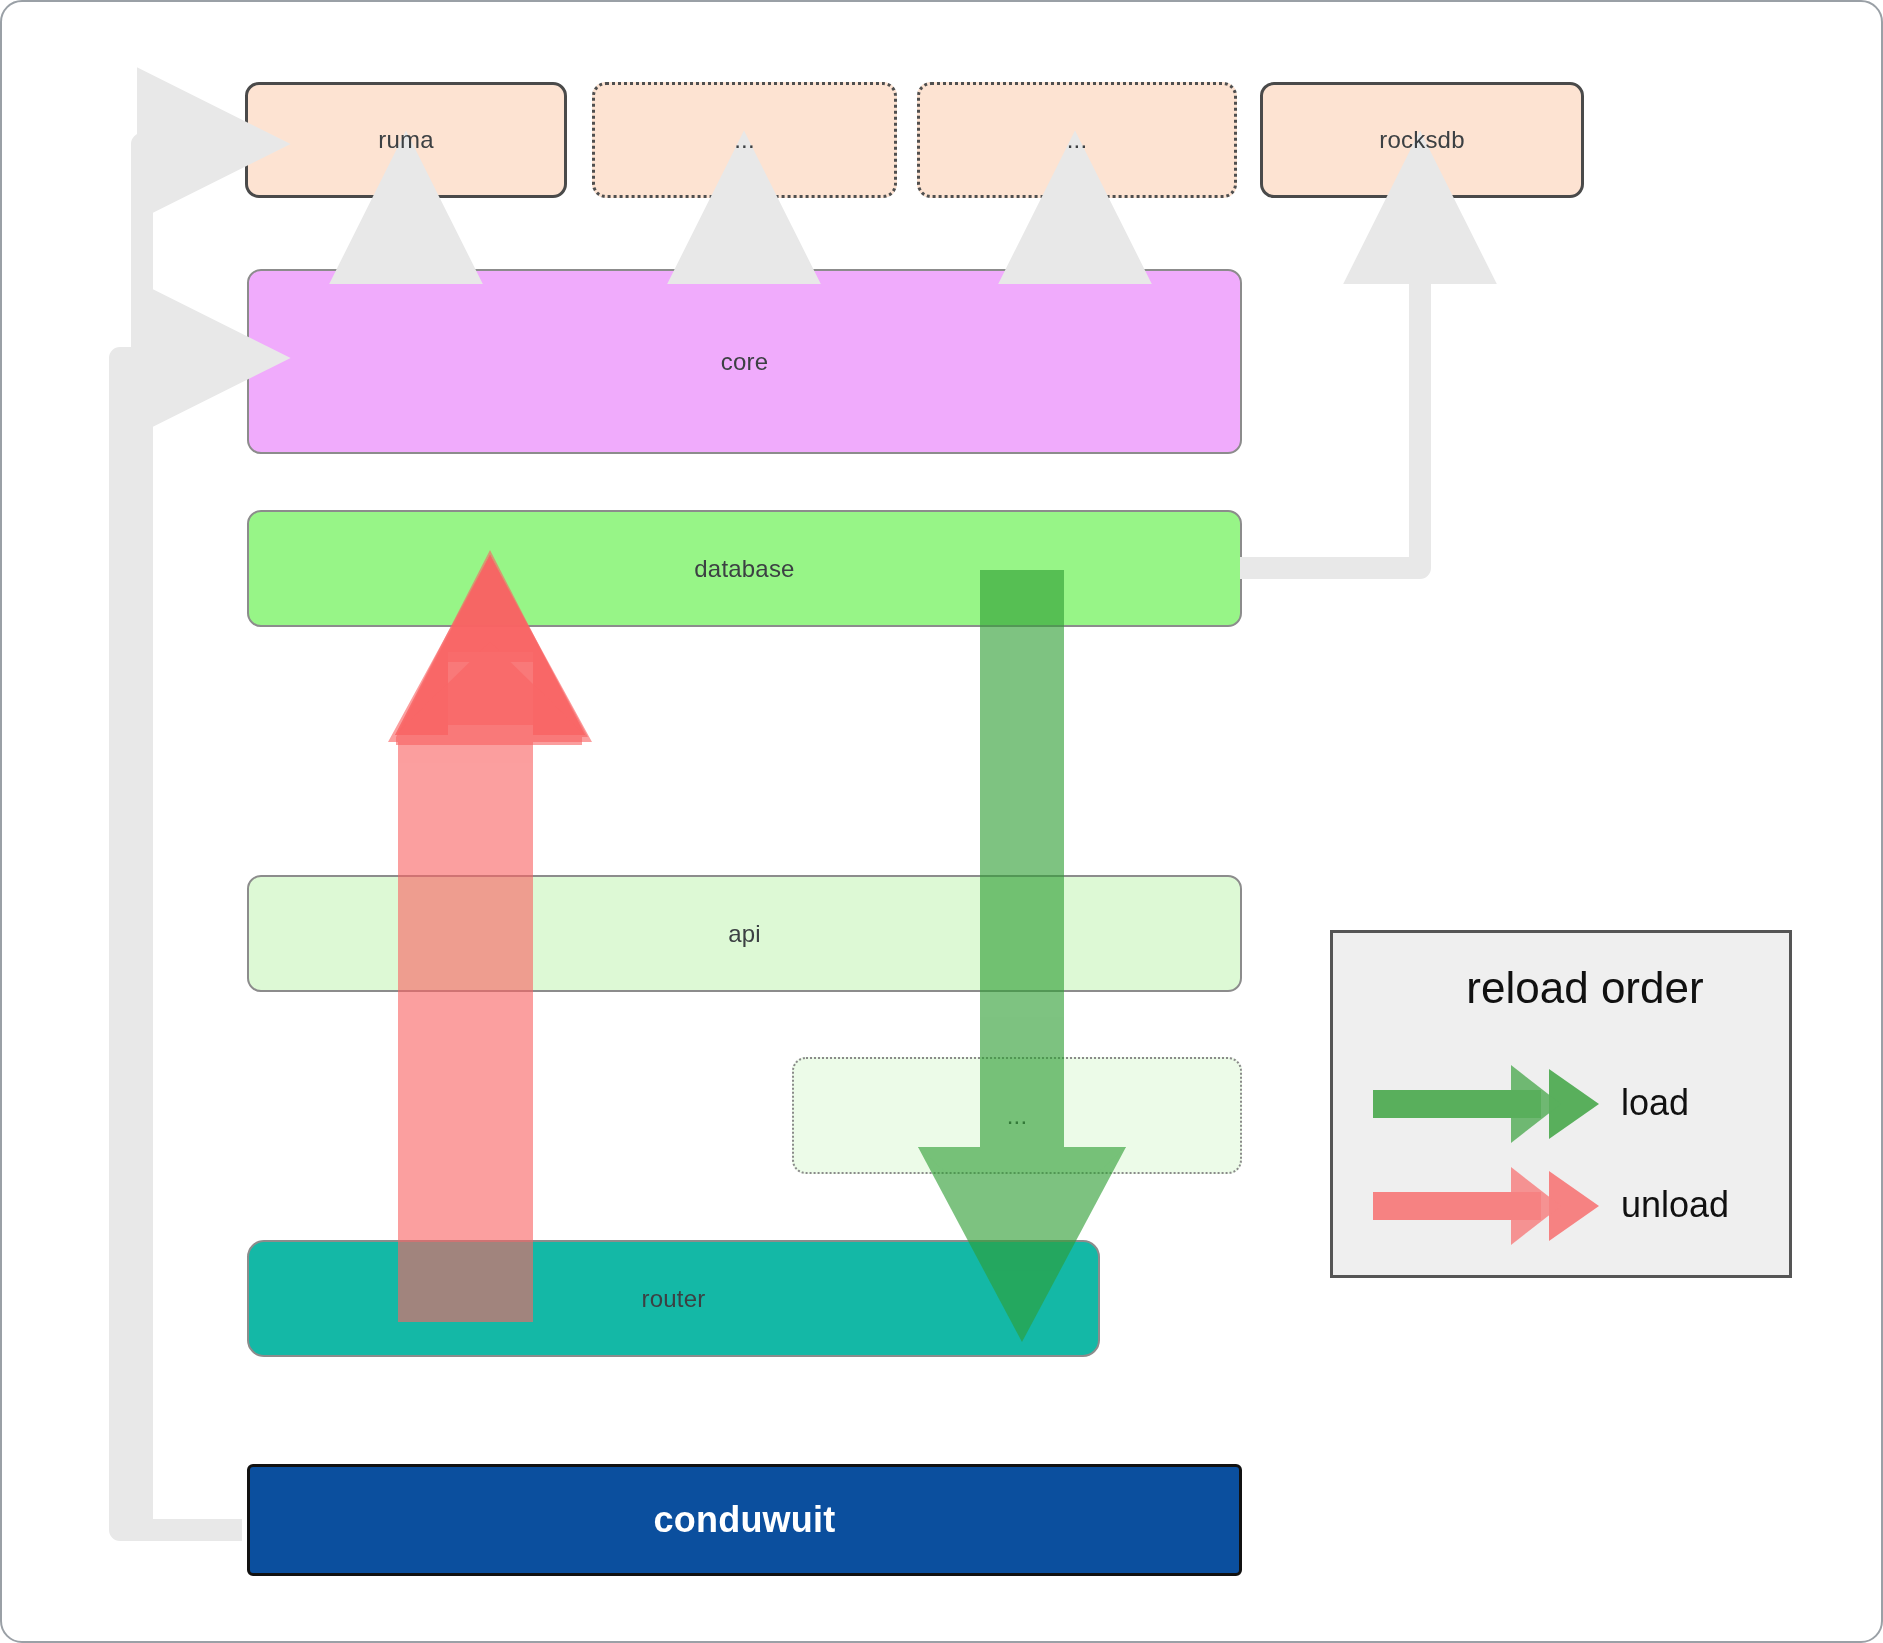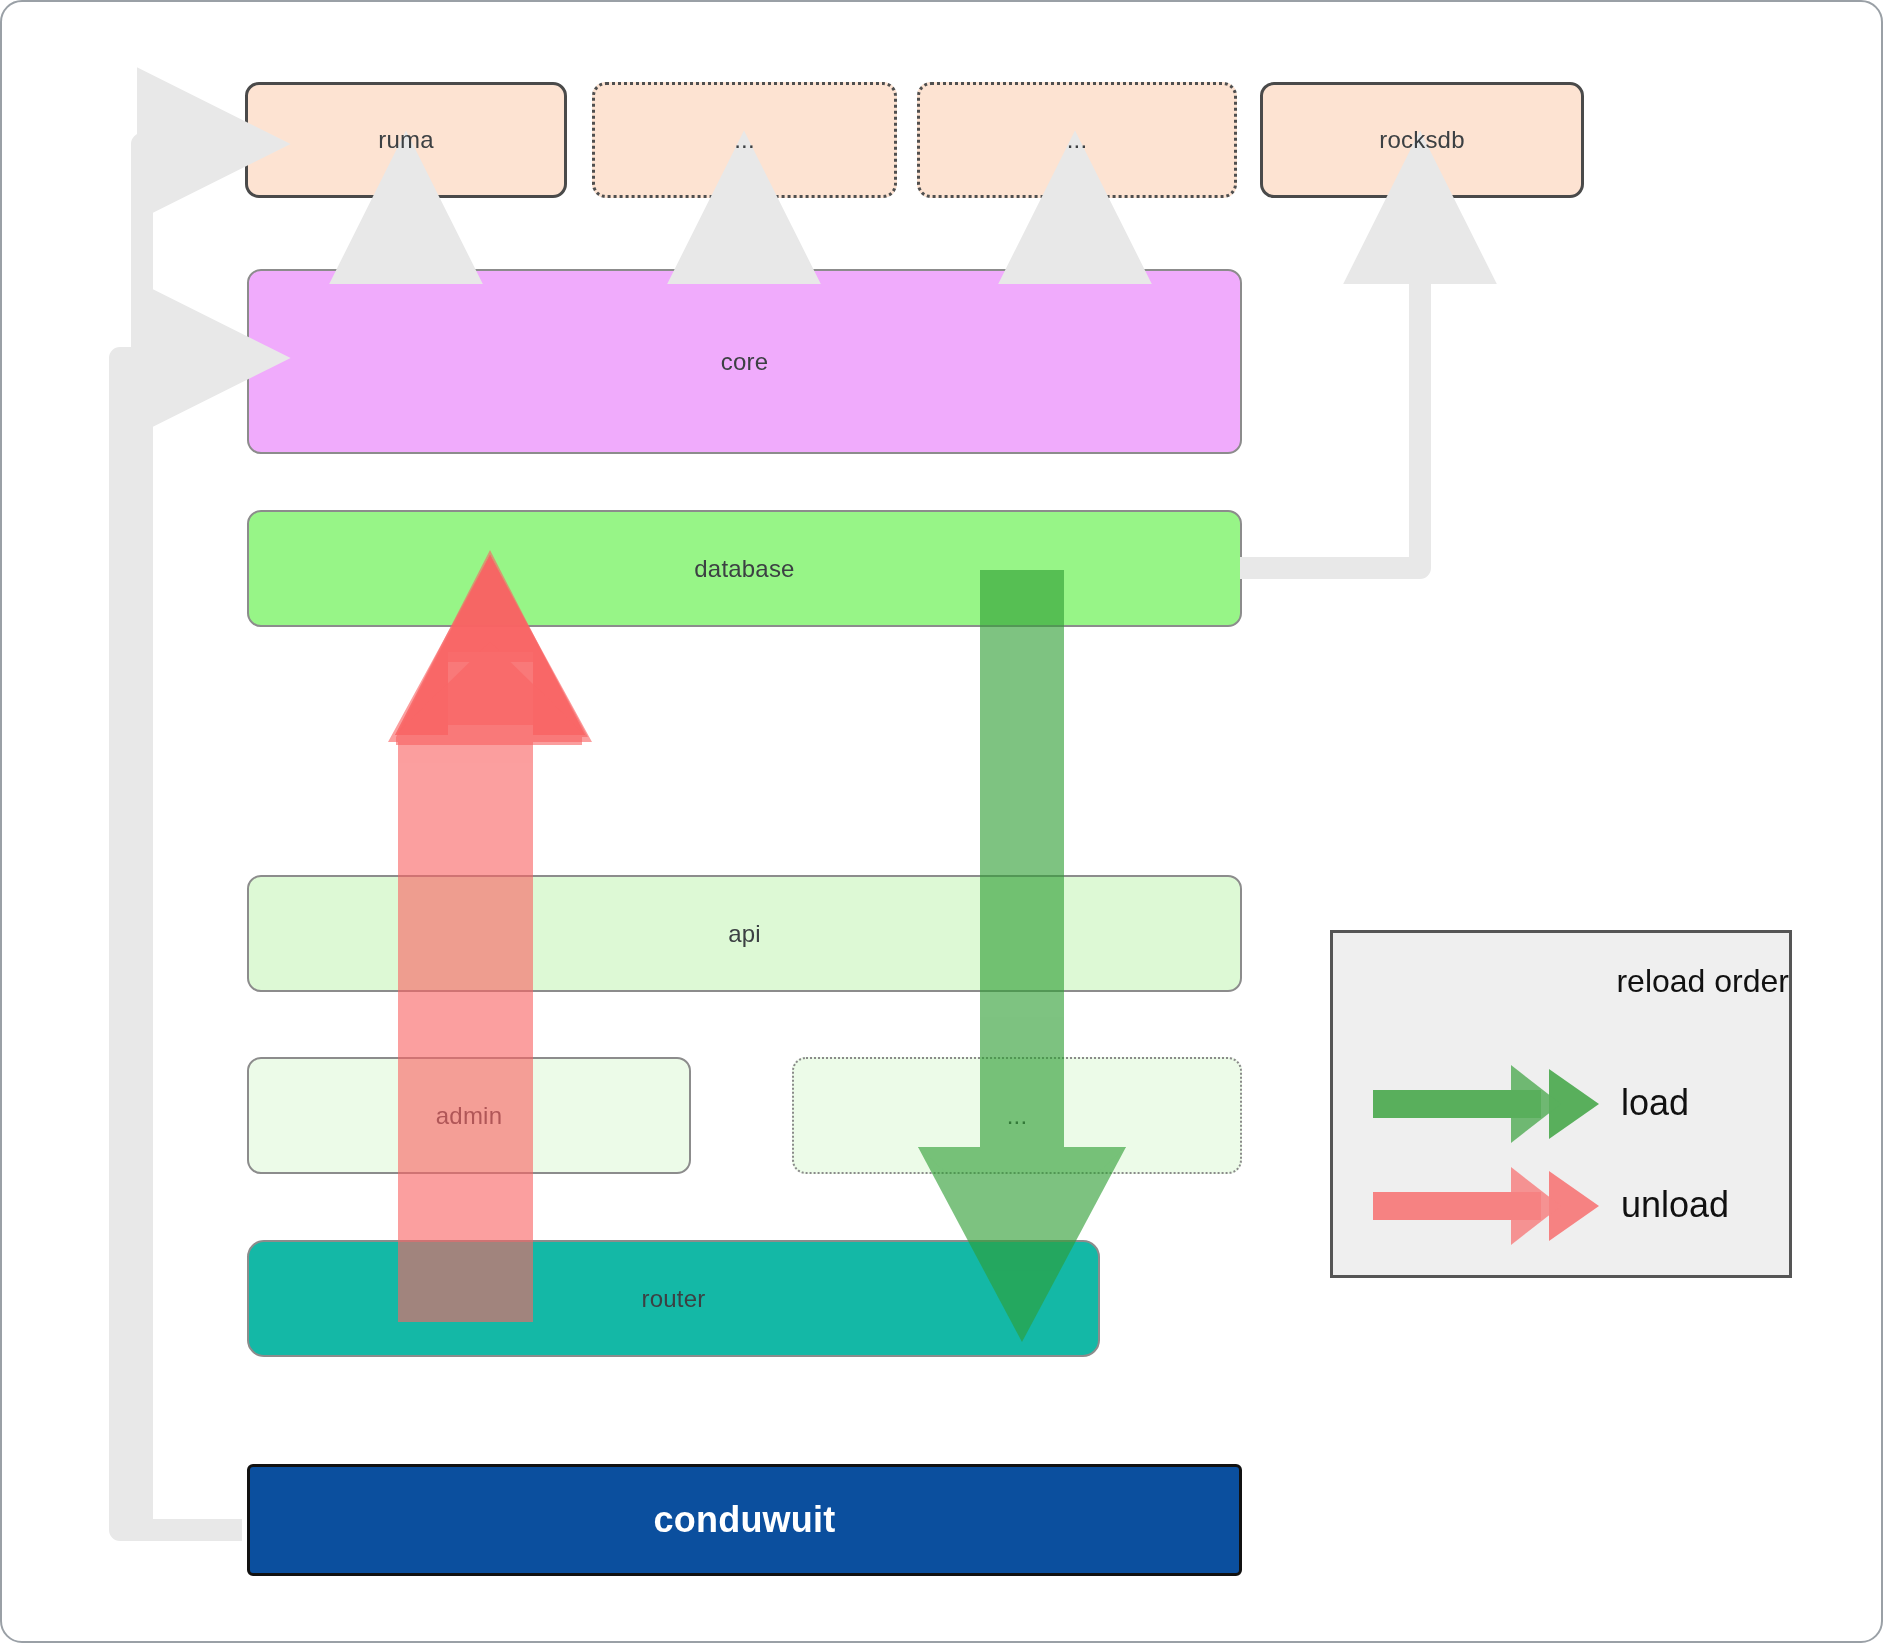--- a/index.html
+++ b/index.html
@@ -80,22 +80,22 @@
     width: 462px;
     height: 348px;
     background: #efefef;
     border: 3px solid #555555;
     box-sizing: border-box;
     z-index: 5;
   }
   #legend .legend-title {
     position: absolute;
     left: 0; right: 0; top: 30px;
-    text-align: right;
-    font-size: 32px;
+    text-align: center;
+    font-size: 44px;
     color: #111111;
     padding-left: 48px;
   }
   .legend-row { position: absolute; left: 38px; height: 90px; width: 400px; }
   .legend-row .legend-label {
     position: absolute;
     left: 250px;
     top: 16px;
     font-size: 36px;
     color: #111111;
@@ -150,23 +150,20 @@
 
   <div class="node layer" style="left:245px; top:508px; width:995px; height:117px; background:#97f587;">
     <span class="lbl">database</span>
   </div>
 
 
   <div class="node layer" style="left:245px; top:873px; width:995px; height:117px; background:#ddf9d5;">
     <span class="lbl">api</span>
   </div>
 
-  <div class="node layer" style="left:245px; top:1055px; width:444px; height:117px; background:#ecfbe8;">
-    <span class="lbl">admin</span>
-  </div>
 
   <div class="node layer dotted" style="left:790px; top:1055px; width:450px; height:117px; background:#ecfbe8;">
     <span class="lbl">...</span>
   </div>
 
   <div class="node layer" style="left:245px; top:1238px; width:853px; height:117px; background:#14b8a6;border-radius:17px;">
     <span class="lbl">router</span>
   </div>
 
   <div class="node app" style="left:245px; top:1462px; width:995px; height:112px;">

